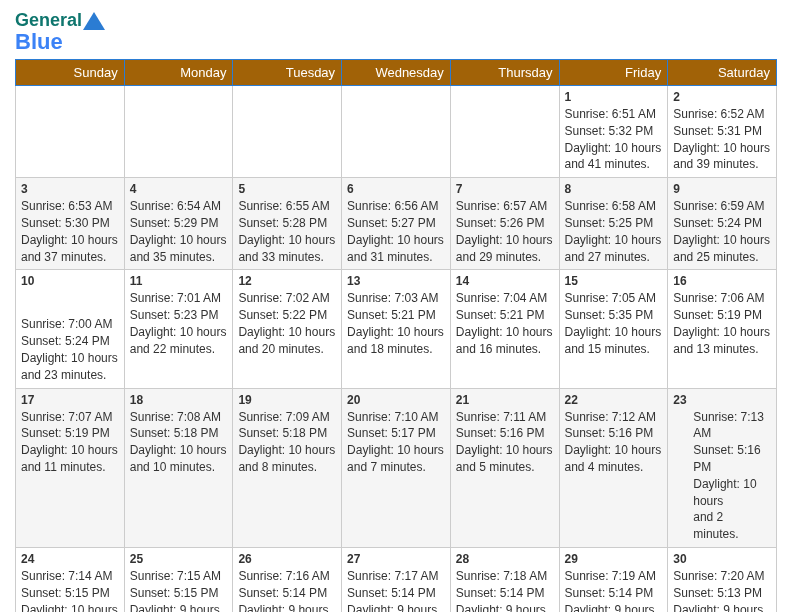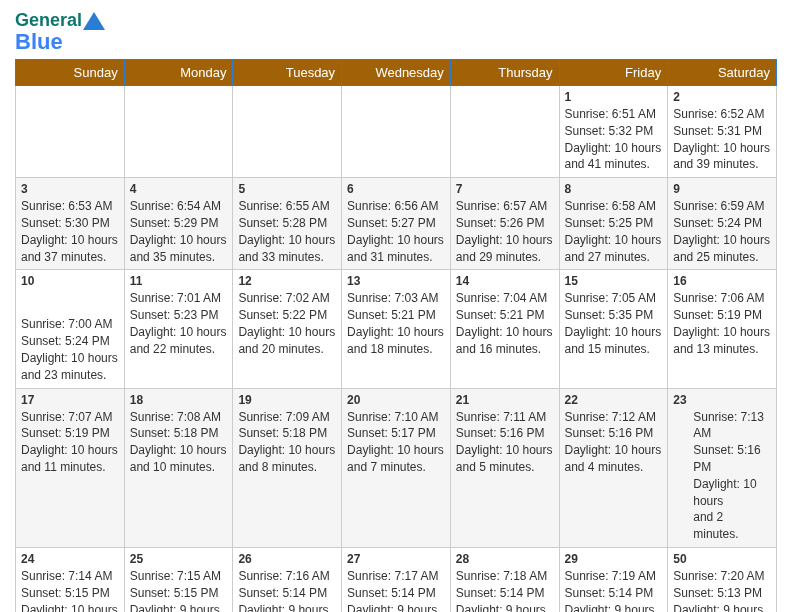--- a/index.html
+++ b/index.html
@@ -322,21 +322,21 @@
 and 56 minutes.</div>
           </td>
           <td>
             <span class="day-num">29</span>
             <div class="day-info" style="white-space: pre-line;">Sunrise: 7:19 AM
 Sunset: 5:14 PM
 Daylight: 9 hours
 and 54 minutes.</div>
           </td>
           <td>
-            <span class="day-num">50</span>
+            <span class="day-num">30</span>
             <div class="day-info" style="white-space: pre-line;">Sunrise: 7:20 AM
 Sunset: 5:13 PM
 Daylight: 9 hours
 and 53 minutes.</div>
           </td>
         </tr>
       </tbody>
   </table>
 </div>
 

